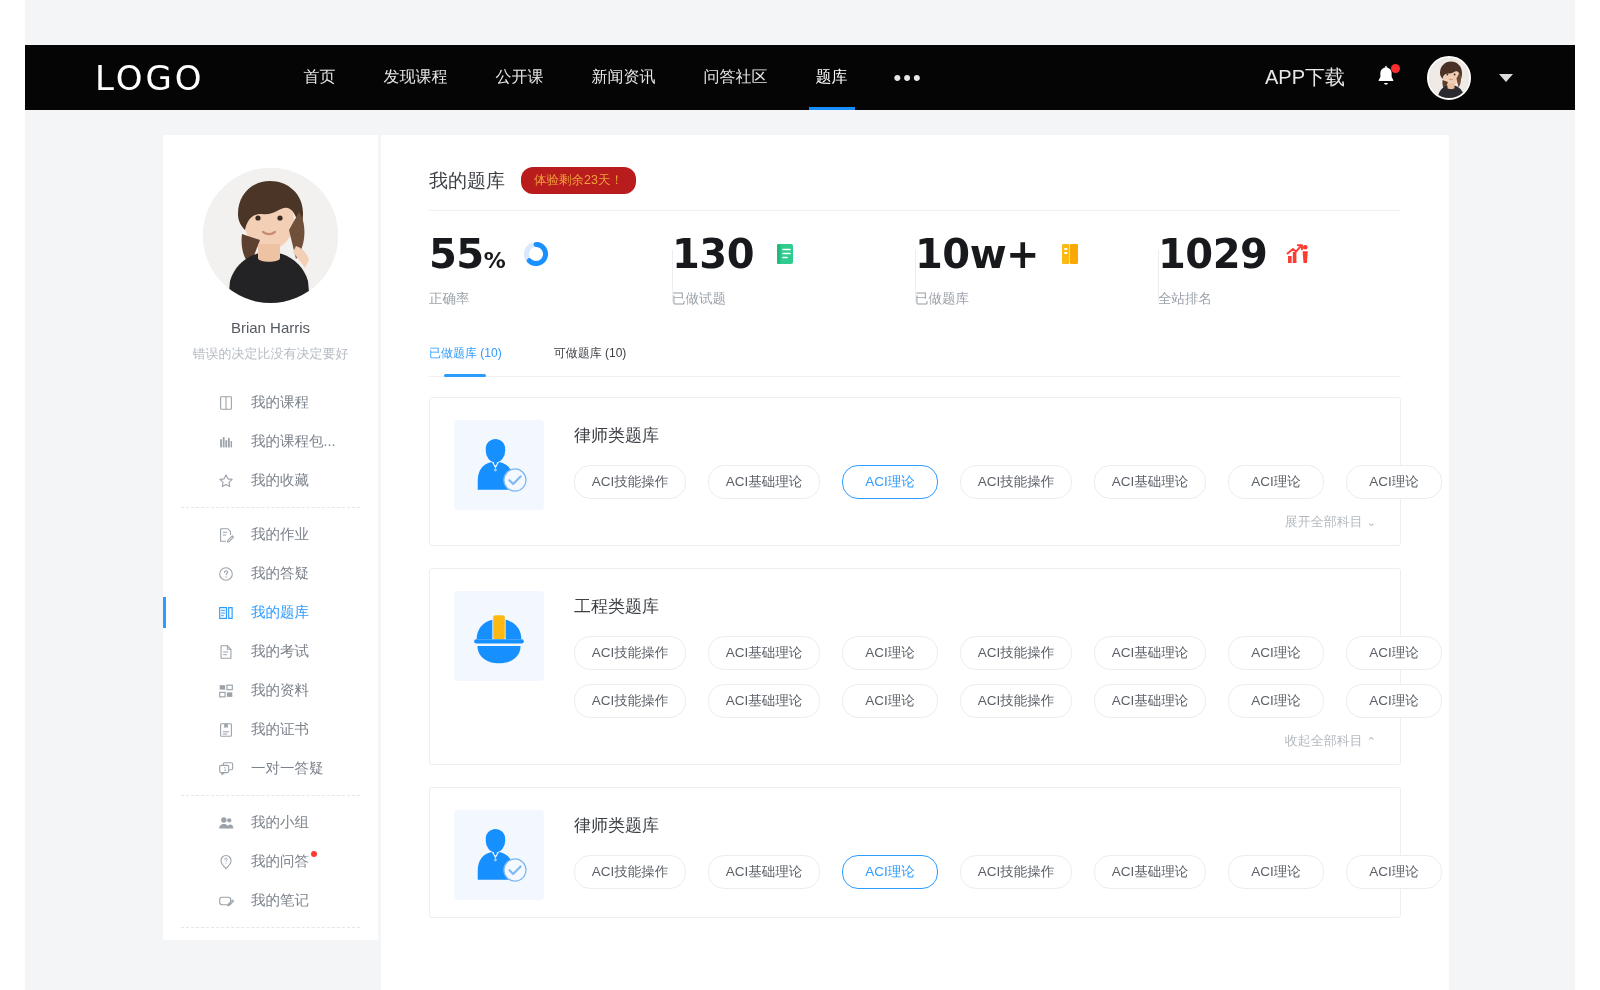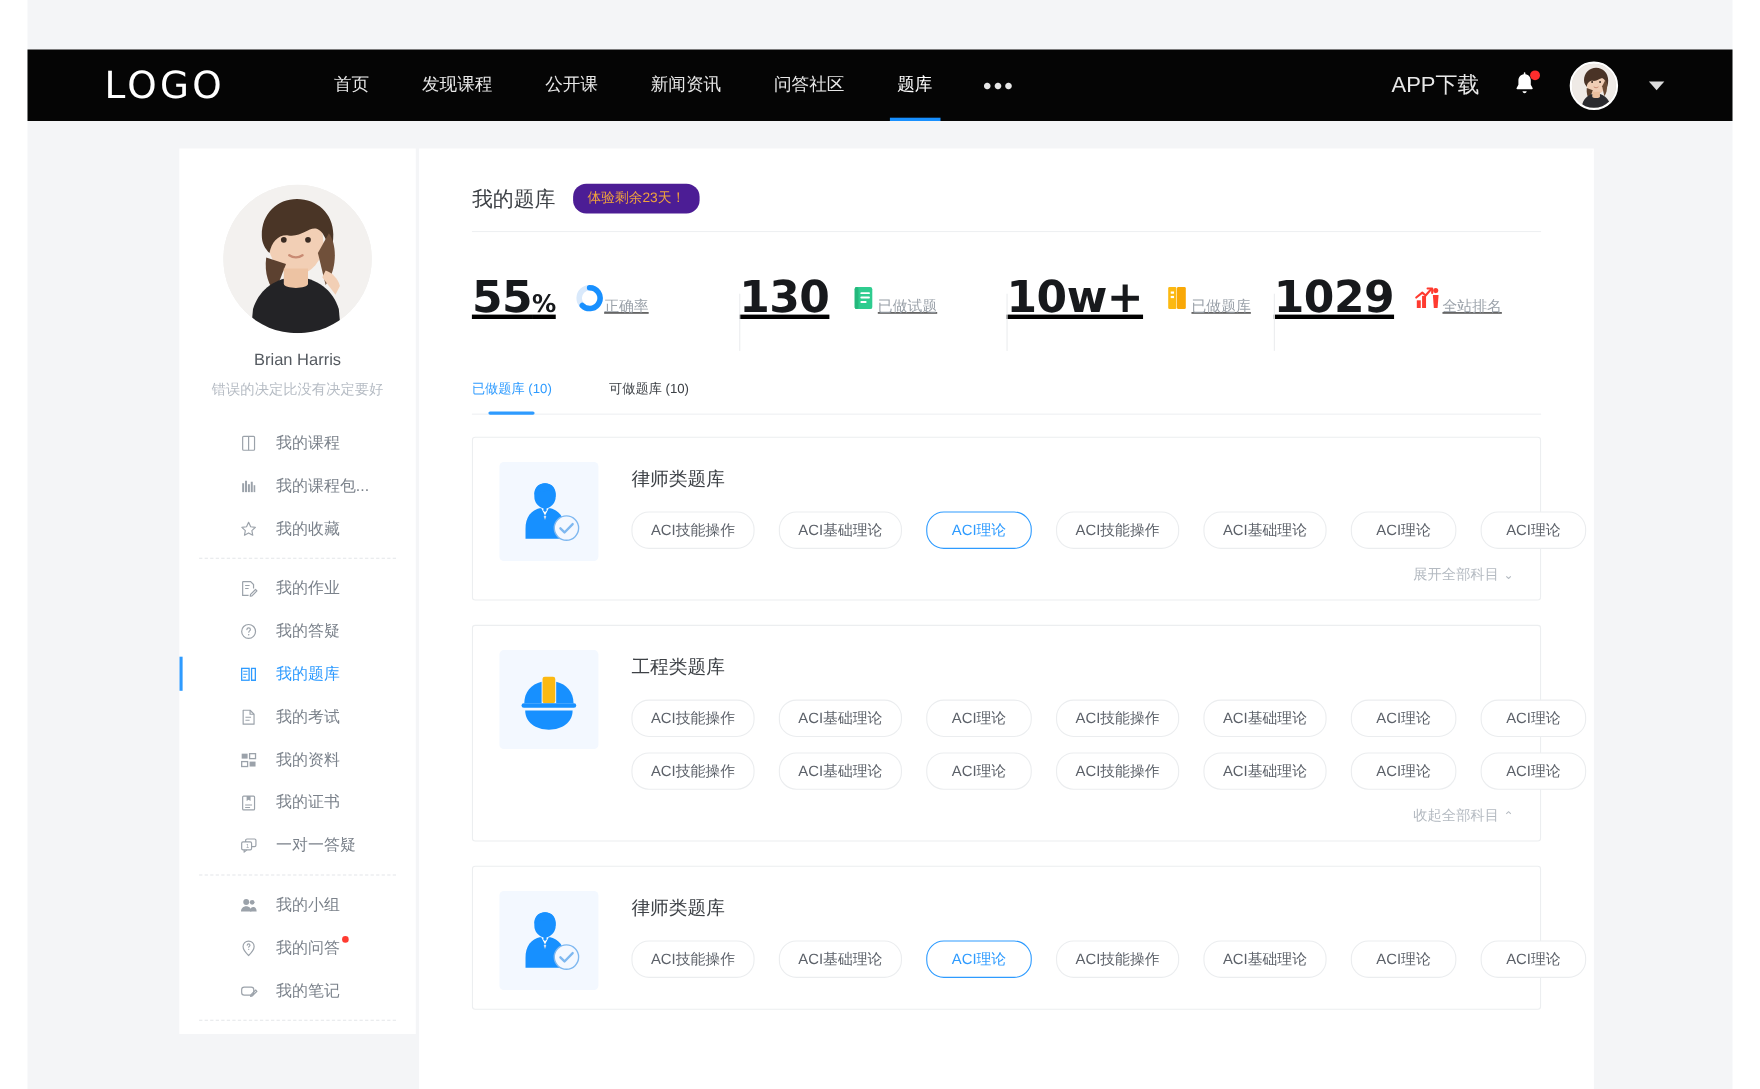--- a/index.html
+++ b/index.html
@@ -146,33 +146,33 @@
     width: 1068px; height: 900px;
     background: #ffffff;
   }
   .main-head {
     margin: 0 48px; padding-top: 32px; padding-bottom: 16px;
     border-bottom: 1px solid #eef0f2;
     display: flex; align-items: center; gap: 16px;
   }
   .main-title { font-size: 19px; color: #3d4146; }
   .trial-badge {
-    background: #4c1d95; color: #f0a33c;
+    background: #b91c1c; color: #f0a33c;
     font-size: 12.5px; border-radius: 12px;
     padding: 5px 13px;
   }
 
   
   .stats {
     margin: 0 48px; display: flex;
     height: 120px; align-items: center;
   }
   .stat {
     flex: 1; position: relative;
-    display: flex; flex-direction: row; align-items: center; text-decoration: underline;
+    display: flex; flex-direction: column; align-items: flex-start;
   }
   .stat + .stat::before {
     content: ""; position: absolute; left: 0; top: 16px;
     width: 1px; height: 52px; background: #ebedef;
   }
   .stat-top { display: flex; align-items: center; gap: 18px; }
   .stat-val {
     font-size: 40px; color: #17191c; font-weight: bold;
     letter-spacing: -0.5px; line-height: 1;
     font-family: "DejaVu Sans", sans-serif;

